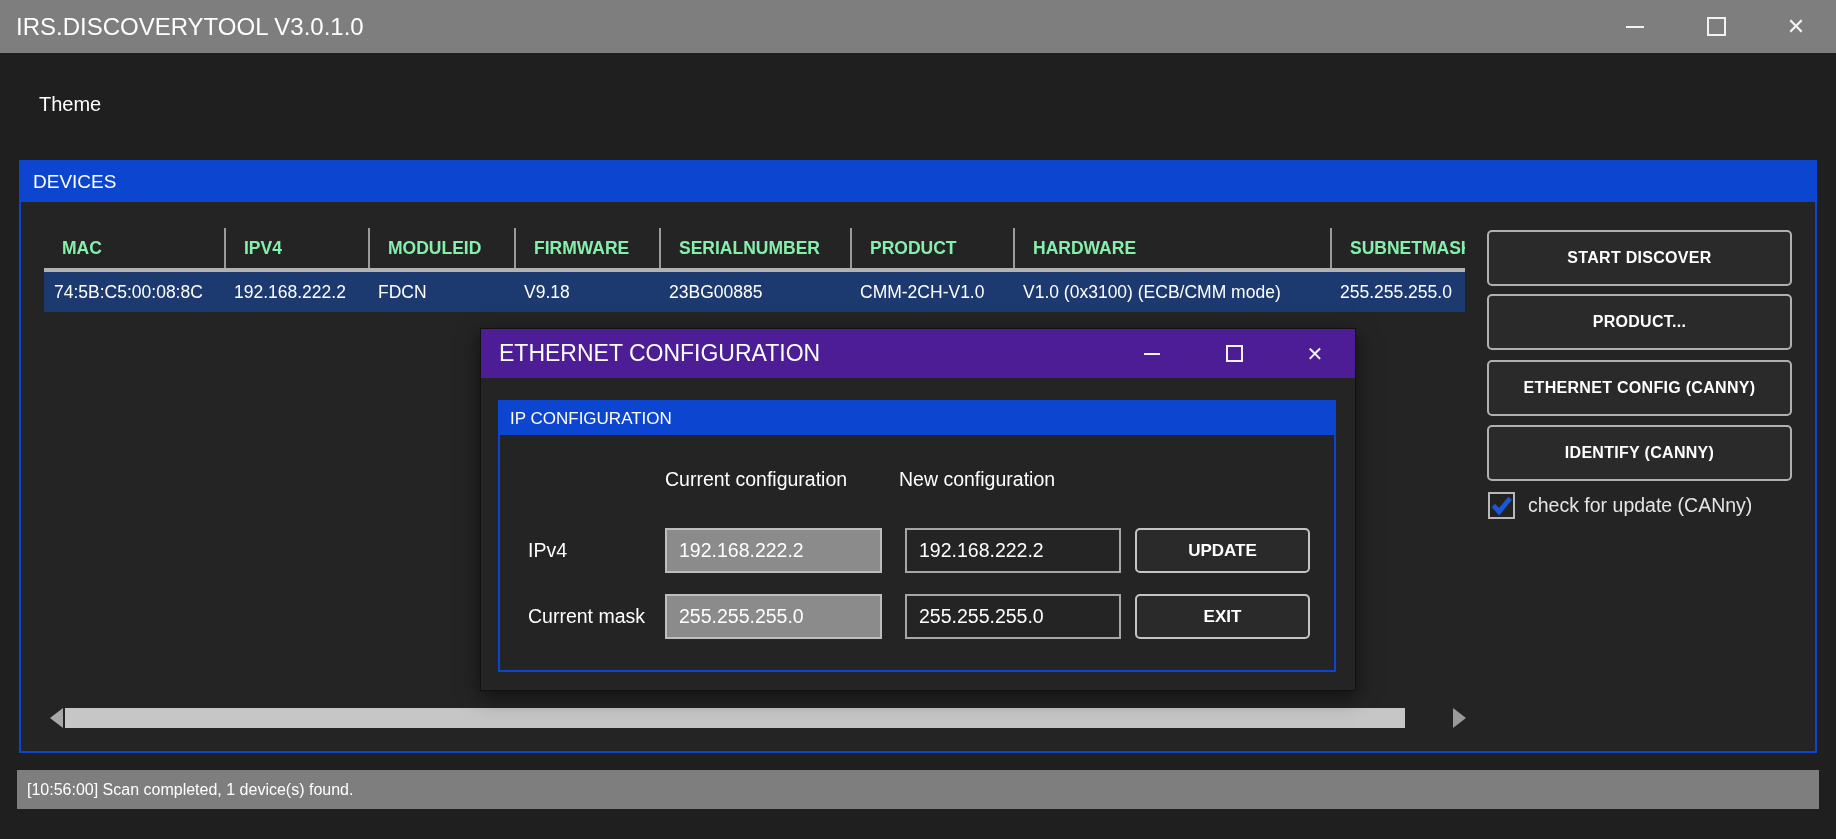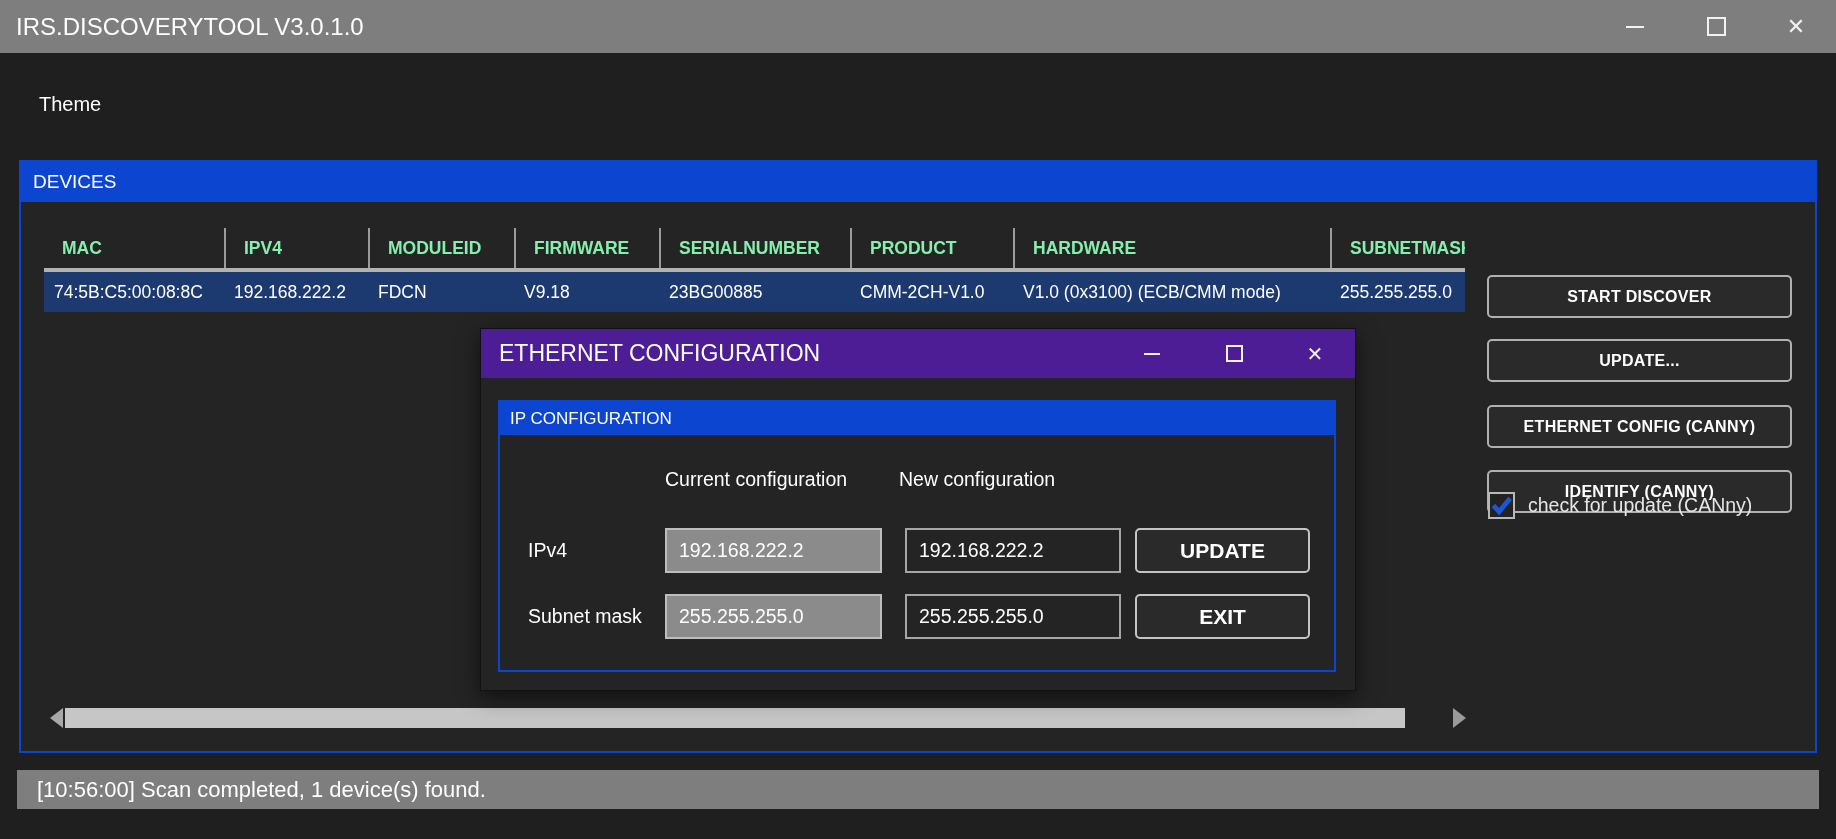--- a/index.html
+++ b/index.html
@@ -42,23 +42,23 @@
     box-sizing:border-box;color:#fff;}
 
   
   #sb-left{left:29px;top:546px;width:0;height:0;border-top:10px solid transparent;
     border-bottom:10px solid transparent;border-right:13px solid #a8a8a8;}
   #sb-thumb{left:44px;top:546px;width:1340px;height:20px;background:#c6c6c6;}
   #sb-right{left:1432px;top:546px;width:0;height:0;border-top:10px solid transparent;
     border-bottom:10px solid transparent;border-left:13px solid #9a9a9a;}
 
   
-  .side-btn{left:1466px;width:305px;height:43px;background:#2a2a2a;border:2px solid #b0b0b0;
+  .side-btn{left:1466px;width:305px;height:56px;background:#2a2a2a;border:2px solid #b0b0b0;
     border-radius:5px;color:#fff;font-weight:700;font-size:16px;letter-spacing:.3px;
-    display:flex;align-items:center;justify-content:center;box-sizing:border-box;cursor:default;margin-top:45px;}
+    display:flex;align-items:center;justify-content:center;box-sizing:border-box;cursor:default;}
   #btn-start{top:68px;}
   #btn-export{top:132px;}
   #btn-ethcfg{top:198px;}
   #btn-identify{top:263px;}
 
   
   #chk-box{left:1467px;top:330px;width:27px;height:27px;border:2px solid #b8b8b8;
     box-sizing:border-box;background:#222;display:flex;align-items:center;justify-content:center;}
   #chk-label{left:1507px;top:330px;height:27px;line-height:27px;font-size:19.5px;color:#e5e5e5;}
 
@@ -80,26 +80,26 @@
   #col-current{left:165px;top:64px;height:26px;line-height:26px;font-size:19.5px;}
   #col-new{left:399px;top:64px;height:26px;line-height:26px;font-size:19.5px;}
   .cfg-label{left:28px;height:45px;line-height:45px;font-size:19.5px;color:#fff;}
   .row1{top:126px;}
   .row2{top:192px;}
   .field{height:45px;line-height:41px;padding-left:12px;font-size:19.5px;box-sizing:border-box;
     white-space:nowrap;color:#fff;}
   .field-gray{left:165px;width:217px;background:#8b8b8b;border:2px solid #bdbdbd;}
   .field-dark{left:405px;width:216px;background:#242424;border:2px solid #a6a6a6;}
   .dlg-action{left:635px;width:175px;height:45px;background:#2a2a2a;border:2px solid #c4c4c4;
-    border-radius:5px;color:#fff;font-weight:700;font-size:21px;display:flex;align-items:center;
+    border-radius:5px;color:#fff;font-weight:700;font-size:17px;display:flex;align-items:center;
     justify-content:center;box-sizing:border-box;cursor:default;}
 
   
   #statusbar{left:17px;top:770px;width:1802px;height:39px;background:#7e7e7e;}
-  #status-text{padding-left:20px;line-height:39px;font-size:22px;color:#fff;white-space:nowrap;}
+  #status-text{padding-left:10px;line-height:39px;font-size:16px;color:#fff;white-space:nowrap;}
 </style>
 </head>
 <body>
 
 <div class="abs" id="titlebar">
   <div class="abs" id="app-title">IRS.DISCOVERYTOOL V3.0.1.0</div>
   <div class="abs win-btn" id="btn-min">
     <span class="min-glyph"></span>
   </div>
   <div class="abs win-btn" id="btn-max">
@@ -137,21 +137,21 @@
       <div class="td">V1.0 (0x3100) (ECB/CMM mode)</div>
       <div class="td">255.255.255.0</div>
     </div>
   </div>
 
   <div class="abs" id="sb-left"></div>
   <div class="abs" id="sb-thumb"></div>
   <div class="abs" id="sb-right"></div>
 
   <div class="abs side-btn" id="btn-start">START DISCOVER</div>
-  <div class="abs side-btn" id="btn-export">UPDATE...</div>
+  <div class="abs side-btn" id="btn-export">PRODUCT...</div>
   <div class="abs side-btn" id="btn-ethcfg">ETHERNET CONFIG (CANNY)</div>
   <div class="abs side-btn" id="btn-identify">IDENTIFY (CANNY)</div>
 
   <div class="abs" id="chk-box">
     <svg width="25" height="25" viewBox="0 0 24 24">
       <path d="M3.5 12 L9.5 18.5 L21 4.5" stroke="#1b57d8" stroke-width="5" fill="none"></path>
     </svg>
   </div>
   <div class="abs" id="chk-label">check for update (CANny)</div>
 </div>
@@ -174,21 +174,21 @@
     <div class="abs" id="ipgroup-header">IP CONFIGURATION</div>
 
     <div class="abs" id="col-current">Current configuration</div>
     <div class="abs" id="col-new">New configuration</div>
 
     <div class="abs cfg-label row1">IPv4</div>
     <div class="abs field field-gray row1">192.168.222.2</div>
     <div class="abs field field-dark row1">192.168.222.2</div>
     <div class="abs dlg-action row1">UPDATE</div>
 
-    <div class="abs cfg-label row2">Subnet mask</div>
+    <div class="abs cfg-label row2">Current mask</div>
     <div class="abs field field-gray row2">255.255.255.0</div>
     <div class="abs field field-dark row2">255.255.255.0</div>
     <div class="abs dlg-action row2">EXIT</div>
   </div>
 </div>
 
 <div class="abs" id="statusbar">
   <div id="status-text">[10:56:00] Scan completed, 1 device(s) found.</div>
 </div>
 

